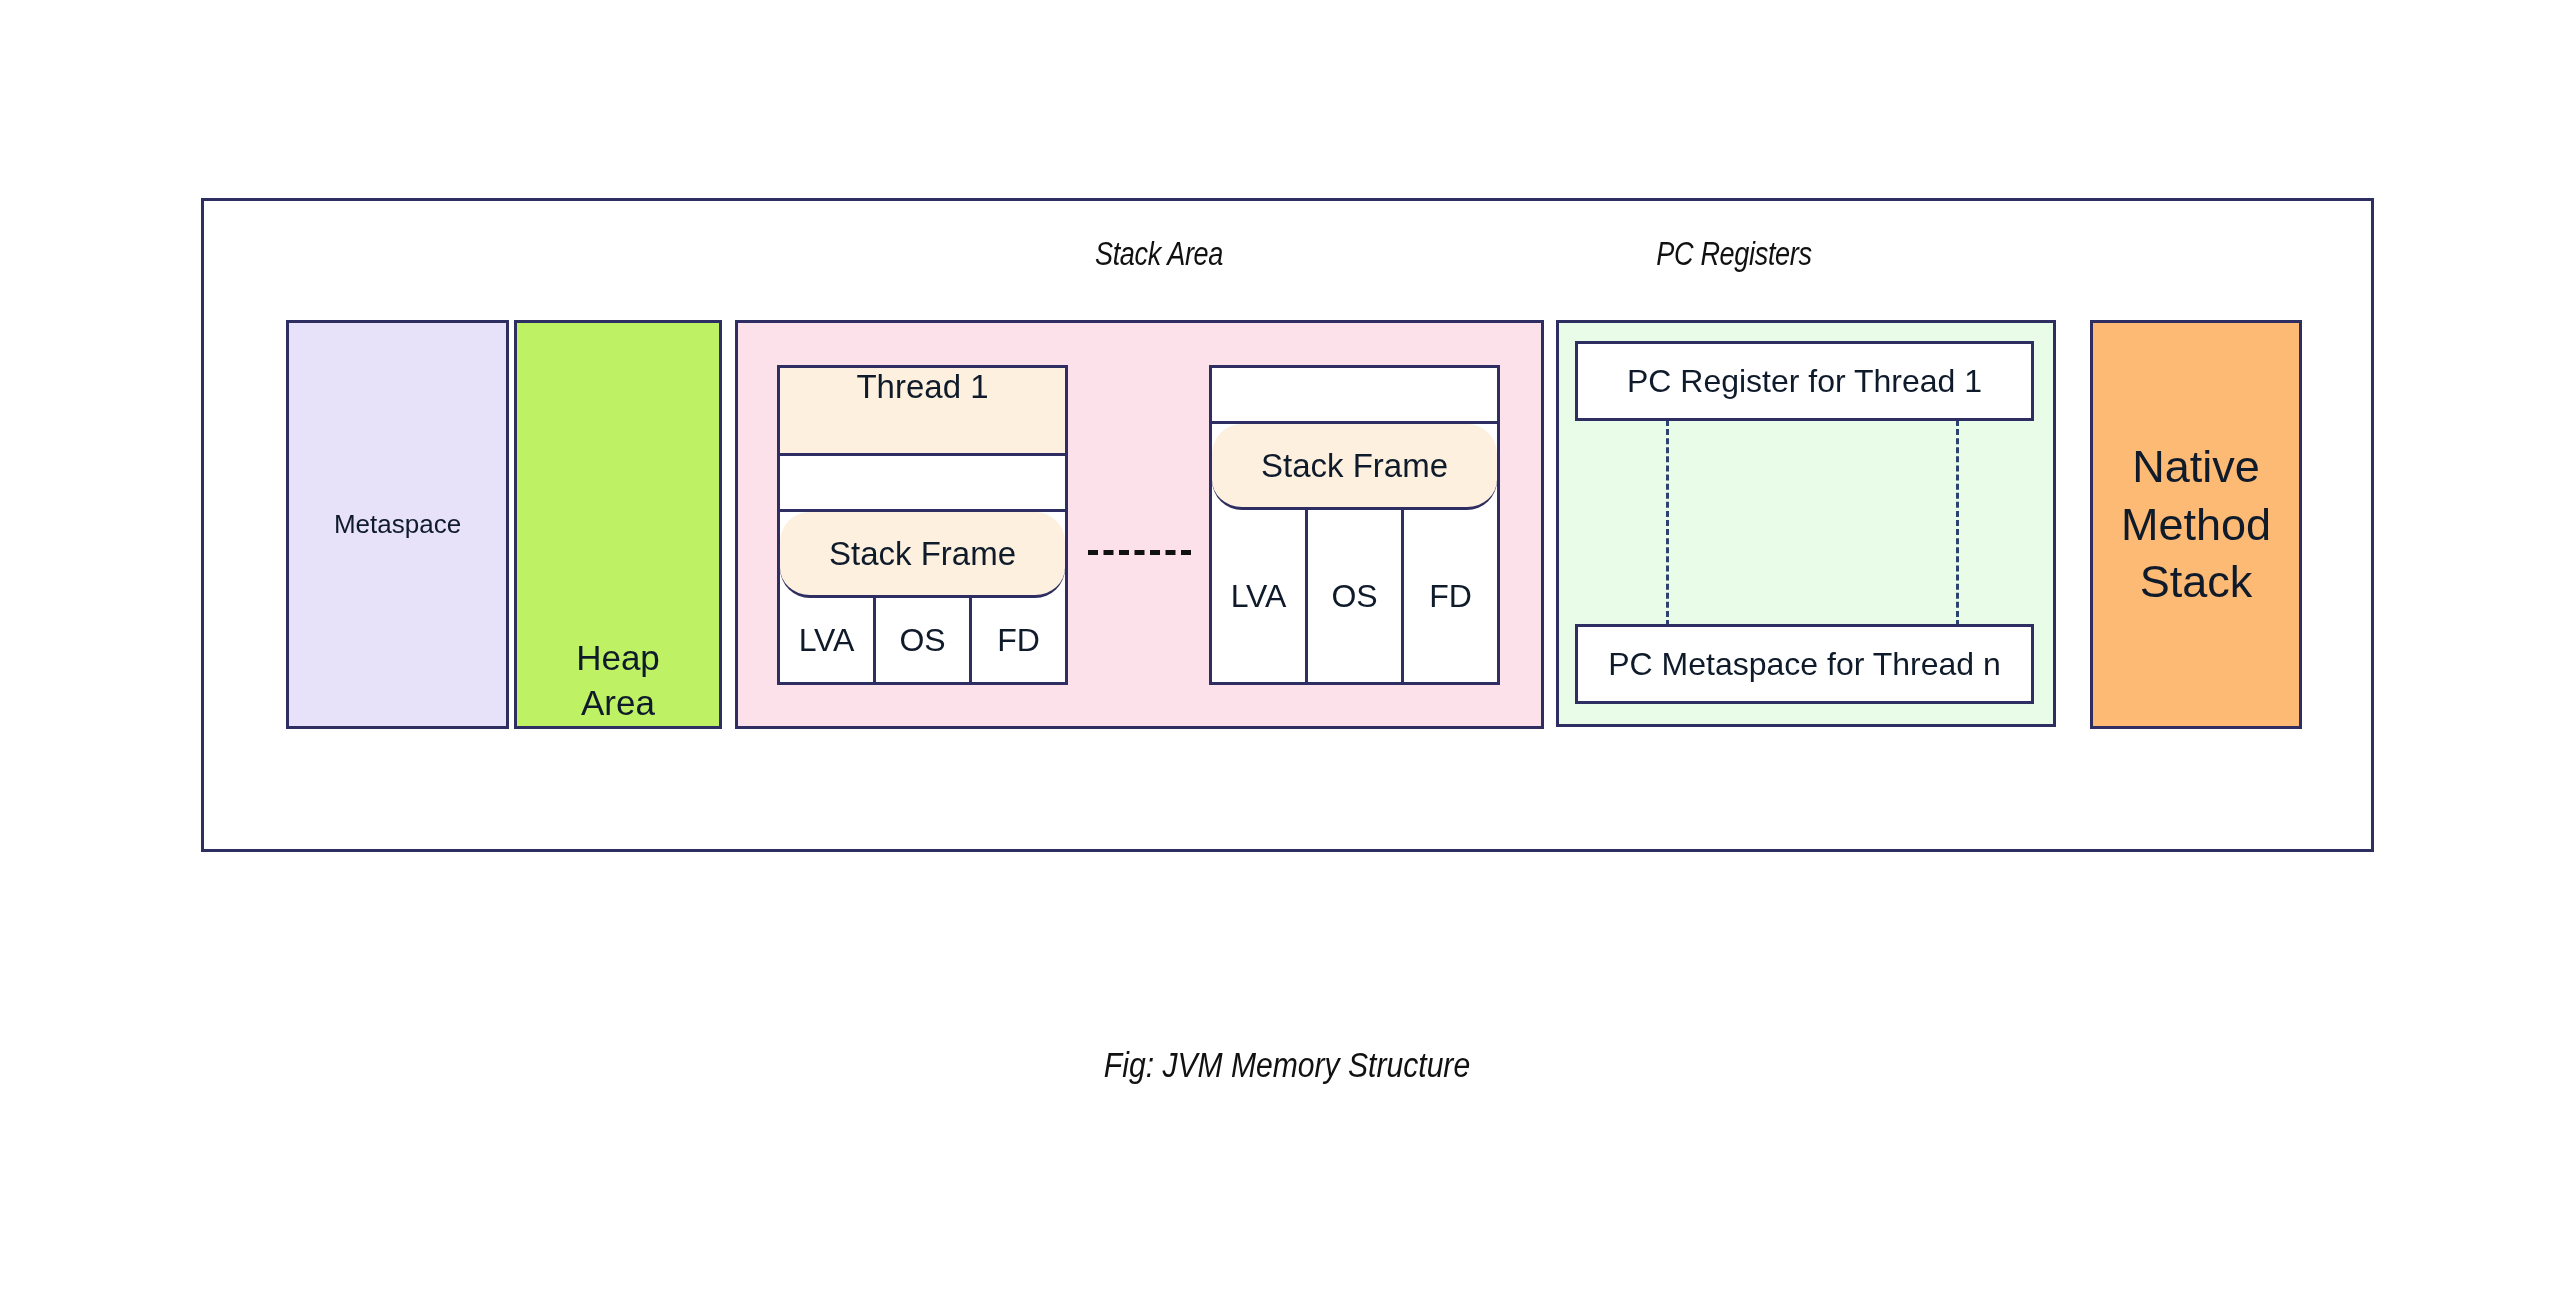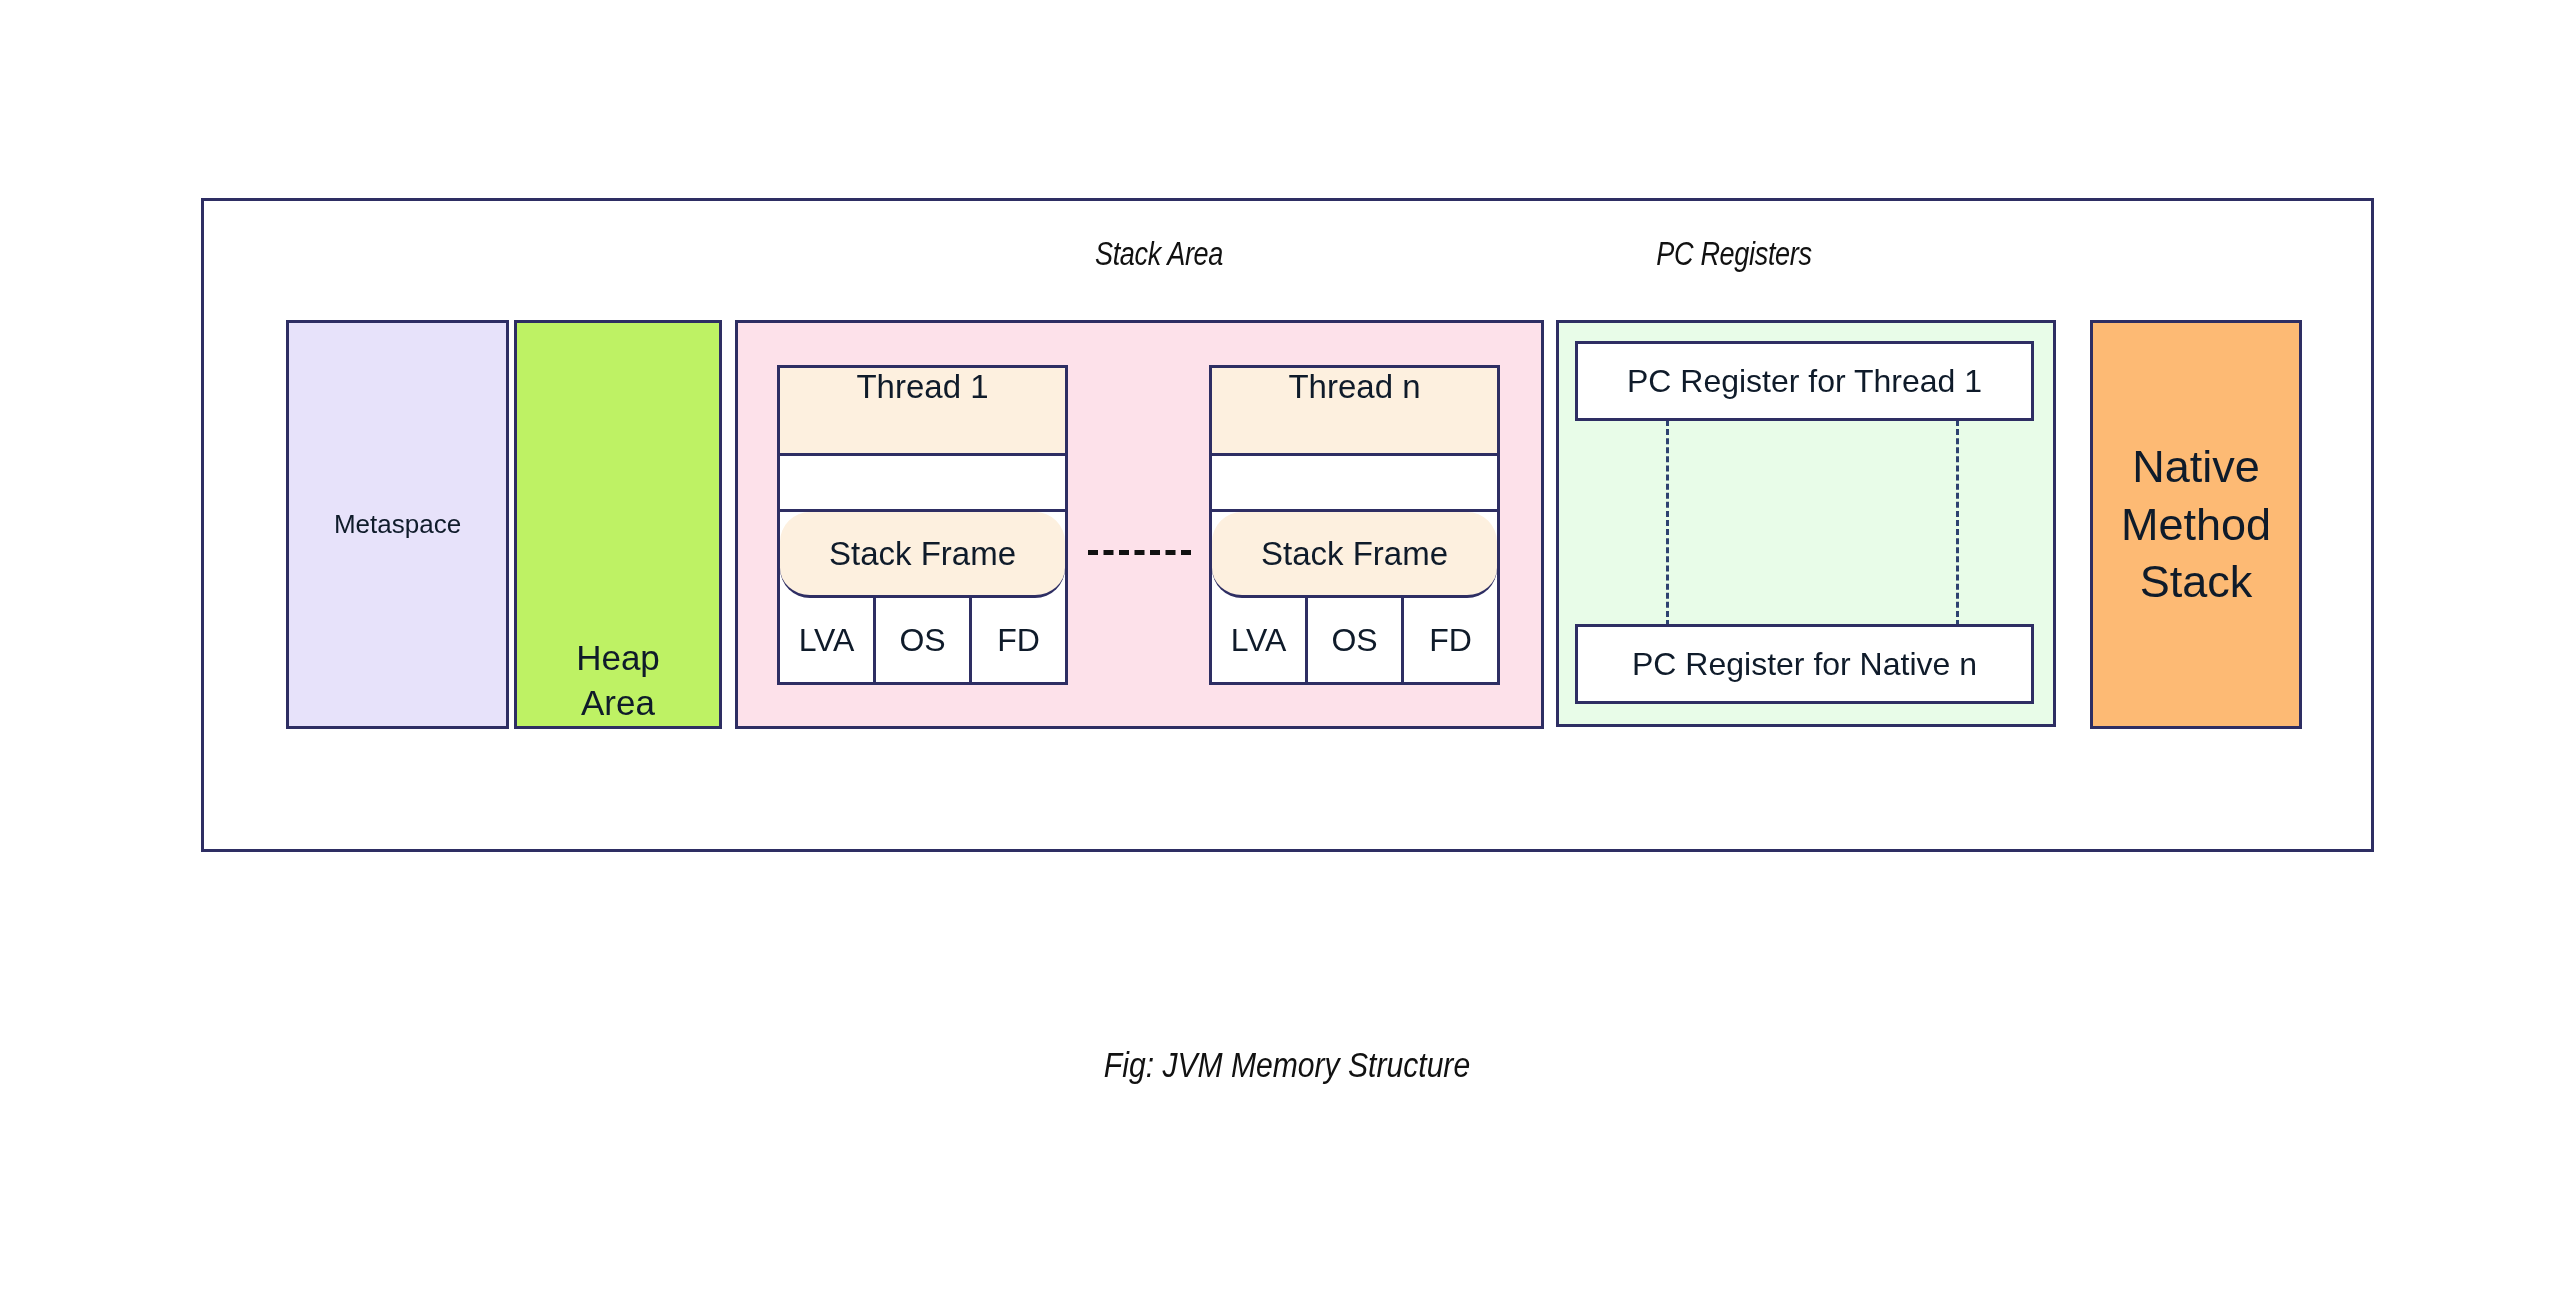--- a/index.html
+++ b/index.html
@@ -201,23 +201,20 @@
   <div class="frame-parts-row">
     <div class="frame-part">LVA</div>
     <div class="frame-part">OS</div>
     <div class="frame-part">FD</div>
   </div>
 </div>
 
 <div class="abs" id="thread-connector"></div>
 
 <div class="abs thread-box" id="thread-n-box">
-  <div class="thread-header">
-    <span>Thread n</span>
-  </div>
   <div class="thread-gap-row"></div>
   <div class="stack-frame-row">
     <span>Stack Frame</span>
   </div>
   <div class="frame-parts-row">
     <div class="frame-part">LVA</div>
     <div class="frame-part">OS</div>
     <div class="frame-part">FD</div>
   </div>
 </div>
@@ -225,21 +222,21 @@
 <div class="abs" id="pc-registers-panel"></div>
 
 <div class="abs pc-dashed-link" id="pc-link-left"></div>
 <div class="abs pc-dashed-link" id="pc-link-right"></div>
 
 <div class="abs pc-register-box" id="pc-register-thread-1">
   <span>PC Register for Thread 1</span>
 </div>
 
 <div class="abs pc-register-box" id="pc-register-thread-n">
-  <span>PC Register for Native n</span>
+  <span>PC Metaspace for Thread n</span>
 </div>
 
 <div class="abs region" id="native-method-stack-region">
   <span>
     <span>Native</span><br>
     <span>Method</span><br>
     <span>Stack</span>
   </span>
 </div>
 

